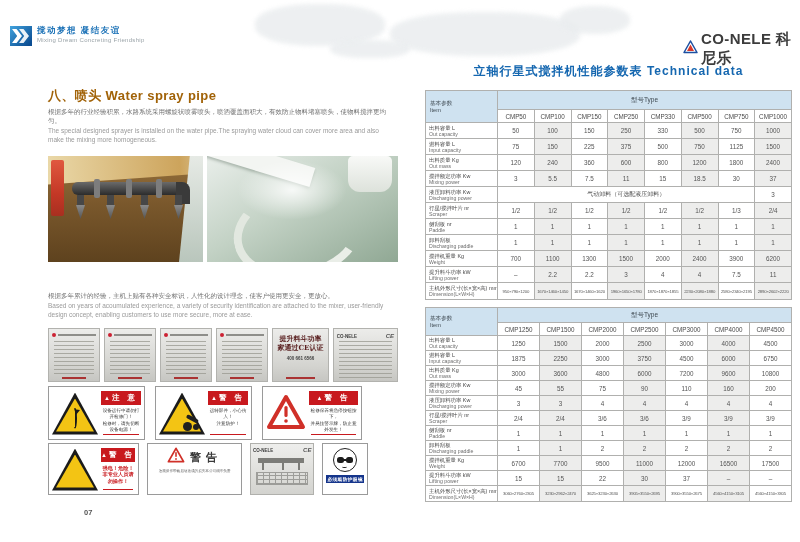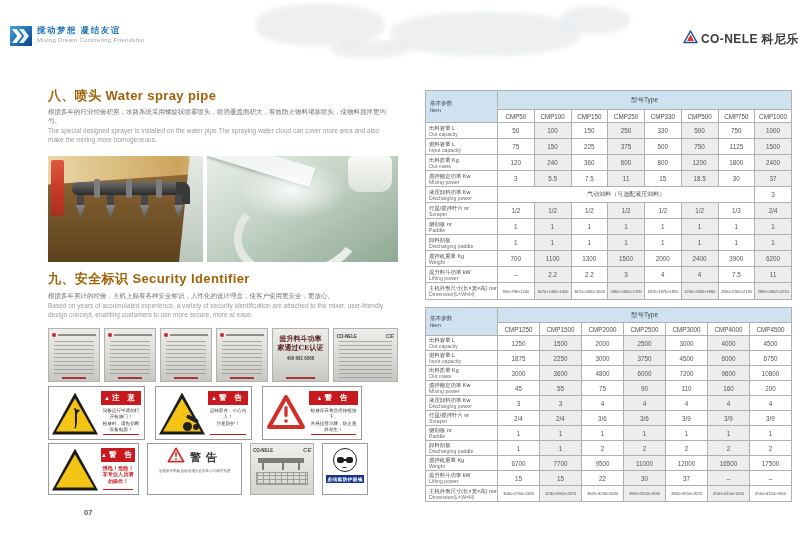--- a/index.html
+++ b/index.html
@@ -11,21 +11,21 @@
   .map-blob { position:absolute; background:#e9ecee; border-radius:45%; filter:blur(2px); opacity:.8; }
   .logo-box { position:absolute; left:10px; top:26px; width:22px; height:20px;
               background:linear-gradient(135deg,#41a3de 0%,#0b4d92 90%); }
   .chev { position:absolute; width:10px; height:14px; background:#fff; top:3px;
           clip-path:polygon(0 0,45% 0,100% 50%,45% 100%,0 100%,52% 50%); }
   .chev.c2 { left:9px; opacity:.9; } .chev.c1 { left:2px; }
   .slogan-cn { position:absolute; left:37px; top:25px; font-size:8.5px; font-weight:bold;
                color:#1f74b8; letter-spacing:1.5px; }
   .slogan-en { position:absolute; left:37px; top:37px; font-size:6px; color:#9aa3a8; letter-spacing:.3px; }
   .brand { position:absolute; left:683px; top:30px; display:flex; align-items:center; gap:3px; }
-  .brand-text { font-size:12px; font-weight:800; color:#3c3c3c; letter-spacing:.4px; }
+  .brand-text { font-size:15px; font-weight:800; color:#3c3c3c; letter-spacing:.4px; }
 
   
   .sec-title { position:absolute; left:48px; font-size:13px; font-weight:bold; color:#a16207; letter-spacing:.4px; }
   .para { position:absolute; left:48px; width:348px; font-size:6.5px; line-height:9px; }
   .para.cn { color:#707070; } .para.en { color:#9a9a9a; }
 
   .photos { position:absolute; left:48px; top:156px; width:350px; height:106px; display:flex; gap:4px; }
   .photo { position:relative; overflow:hidden; height:106px; }
   .photo.p1 { width:155px; background:linear-gradient(180deg,#97713c 0%,#7a582c 45%,#5e421e 100%); }
   .p1 .beam { position:absolute; top:-8px; left:-10px; width:130%; height:30px;
@@ -208,21 +208,20 @@
         </span>
     </div>
     <div class="photo p2">
       <i class="rim"></i>
       <i class="arc"></i>
       <i class="cyl"></i>
       <i class="mist"></i>
     </div>
   </div>
 
-  <div class="sec-title" style="top:270px">九、安全标识 Security Identifier</div>
   <div class="para cn" style="top:291px">根据多年累计的经验，主机上贴有各种安全标识，人性化的设计理念，使客户使用更安全，更放心。</div>
   <div class="para en" style="top:301px">Based on years of acoumulated experience, a variety of security identification are attached to the mixer, user-friendly design concept, enabling customers to use more secure, more at ease.</div>
 
   <div class="lrow" style="top:328px; width:350px; gap:4px">
     <div class="plate" style="flex:1">
       <div class="plate-head">
           <i class="pdot"></i>
           <i class="pbar"></i>
         </div>
         <div class="fake"></div>
@@ -361,20 +360,21 @@
           <i class="ge" style="right:3px"></i>
           <i class="bridge"></i>
           <i class="mouth"></i>
       </div>
       <div class="gg-strip">必须戴防护眼镜</div>
     </div>
   </div>
 
   <div class="pagenum" style="left:36px; top:508px">07</div>
 
+  <div class="rp-title">立轴行星式搅拌机性能参数表  Technical data</div>
 
   <div class="twrap t1" style="top:90px">
     <table>
         <colgroup>
           <col style="width:72px">
           <col>
           <col>
           <col>
           <col>
           <col>

